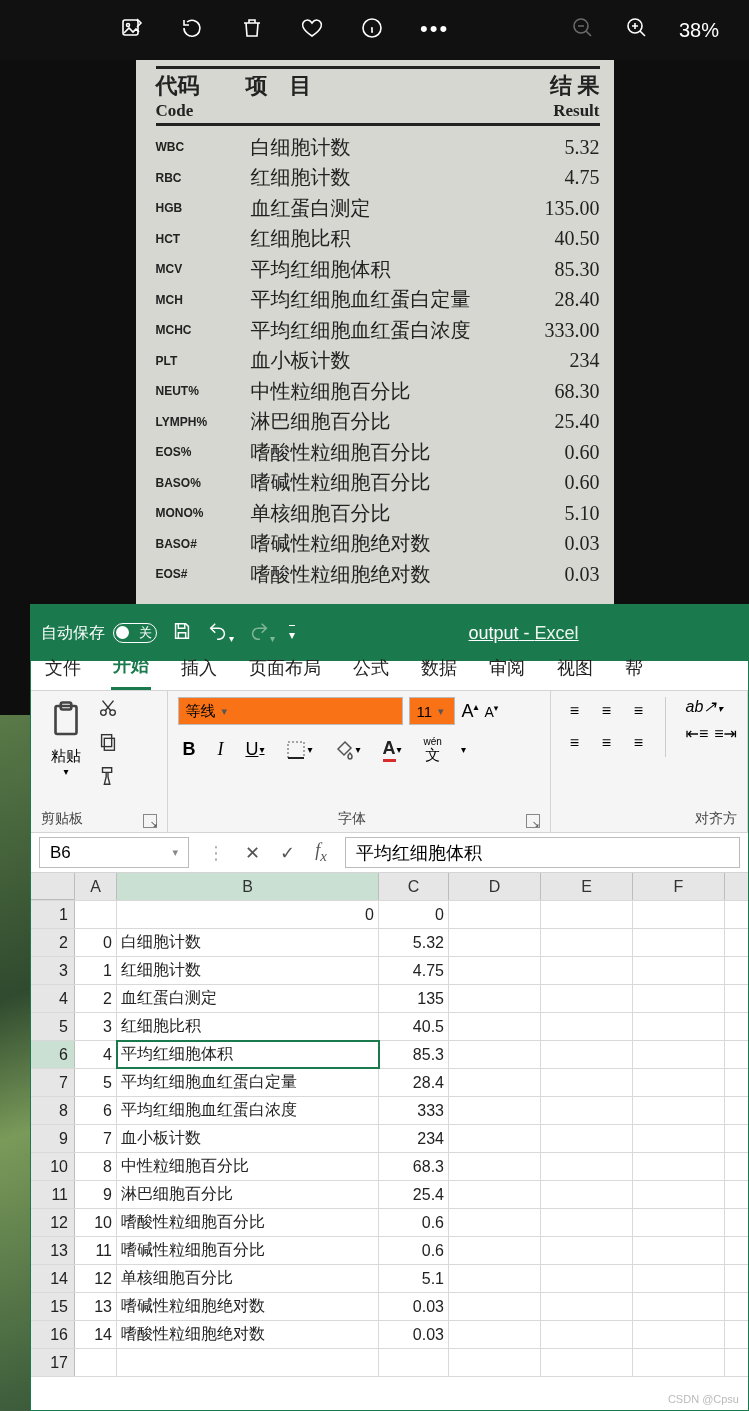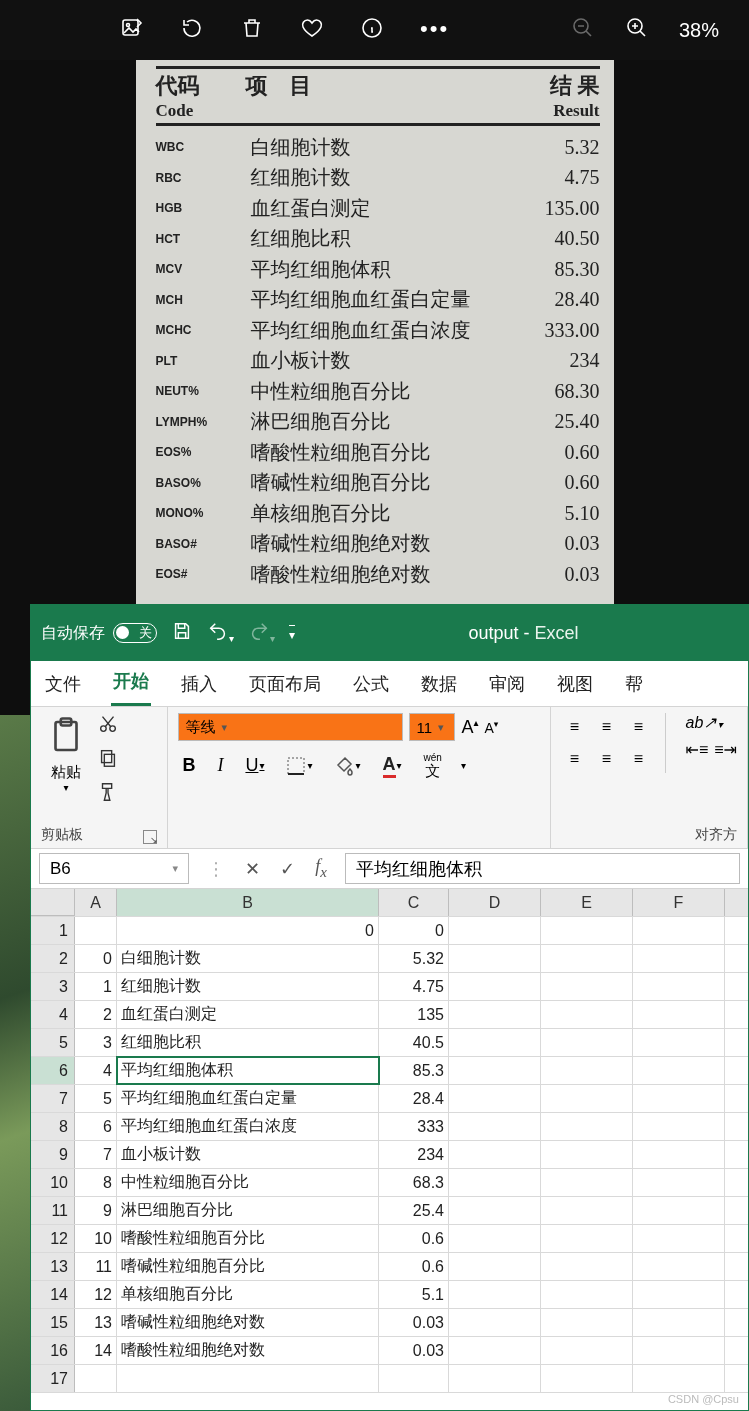--- a/index.html
+++ b/index.html
@@ -27,23 +27,23 @@
   .side-img{ position:absolute; left:0; top:715px; width:30px; height:700px; background:linear-gradient(160deg,#5a7a48,#2f4a2e 40%,#7a9a5a 60%,#3a5a3a);}
   
   .excel{ position:absolute; left:30px; top:604px; width:719px; height:807px; background:#fff; border:1px solid #1a7a4d;}
   .titlebar{ height:56px; background:#1a7a4d; color:#fff; display:flex; align-items:center; padding:0 10px; gap:14px;}
   .autosave{ display:flex; align-items:center; gap:8px; font-size:16px;}
   .toggle{ width:44px; height:20px; border:1.5px solid #fff; border-radius:10px; position:relative;}
   .toggle::before{content:"";position:absolute;left:2px;top:2px;width:13px;height:13px;border-radius:50%;background:#fff;}
   .toggle-off{ color:#fff; font-size:13px; position:absolute; right:4px; top:0px;}
   .tb-icon{ width:22px; height:22px; stroke:#fff; fill:none; stroke-width:1.6;}
   .tb-icon.dim{ opacity:.45;}
-  .title-center{ flex:1; text-align:center; font-size:18px;}
+  .title-center{ flex:1; text-align:center; font-size:18px;text-decoration:underline;}
   .title-center .fn{ color:#fff;} .title-center .app{ color:#e8f3ec;}
-  .tabs{ height:46px; background:#fff; display:flex; align-items:flex-end; padding:0 12px; gap:28px; border-bottom:1px solid #d4d4d4; font-size:18px; color:#222;}
+  .tabs{ height:30px; background:#fff; display:flex; align-items:flex-end; padding:0 12px; gap:28px; border-bottom:1px solid #d4d4d4; font-size:18px; color:#222;}
   .tab{ padding:10px 2px; cursor:pointer;} .tab.active{ color:#1a7a4d; font-weight:bold; border-bottom:3px solid #1a7a4d;}
   
   .ribbon{ height:142px; background:#f5f5f5; display:flex; border-bottom:1px solid #d4d4d4;}
   .rgroup{ border-right:1px solid #d4d4d4; padding:6px 10px 2px; display:flex; flex-direction:column; justify-content:space-between;}
   .rgroup-label{ text-align:center; font-size:14px; color:#444; padding:2px 0; display:flex; justify-content:space-between;}
   .rg-body{ flex:1; display:flex; gap:6px; align-items:flex-start;}
   .clip-big{ width:50px; text-align:center;}
   .clip-big svg{ width:42px; height:46px; stroke:#444;}
   .clip-side{ display:flex; flex-direction:column; gap:8px;}
   .clip-side svg{ width:22px; height:22px;}
@@ -309,20 +309,24 @@
               <span style="border-bottom:3px solid #d92b2b;color:#222;font-weight:bold;">A</span>
               <span class="fb-sub">▾</span>
             </span>
           <span class="fb-btn" style="flex-direction:column;line-height:1;font-size:10px;">
               <span>wén</span>
               <span style="font-size:15px;">文</span>
             </span>
             <span class="fb-sub">▾</span>
         </div>
       </div>
+      <div class="rgroup-label">
+          <span style="margin:0 auto">字体</span>
+          <span class="launcher"></span>
+        </div>
     </div>
     <div class="rgroup" style="flex:1">
       <div class="rg-body">
         <div class="align-grid">
           <div>≡</div>
             <div>≡</div>
             <div>≡</div>
           <div>≡</div>
             <div>≡</div>
             <div>≡</div>

